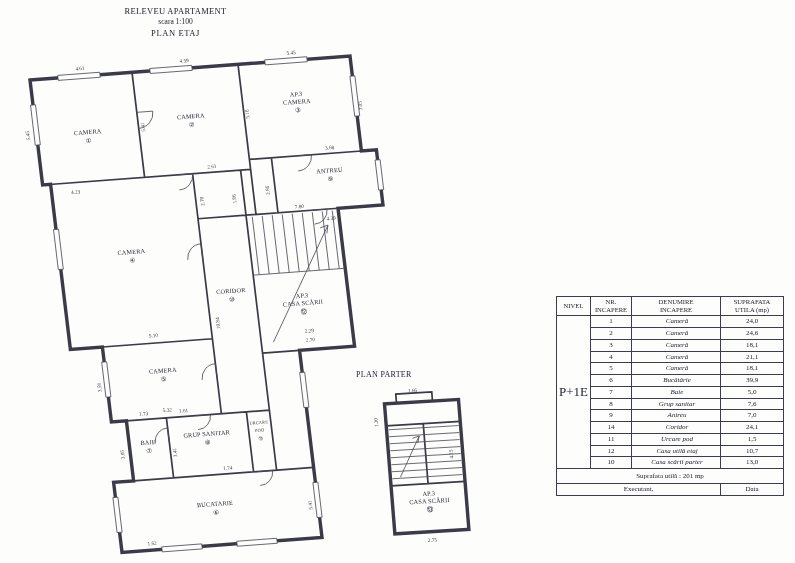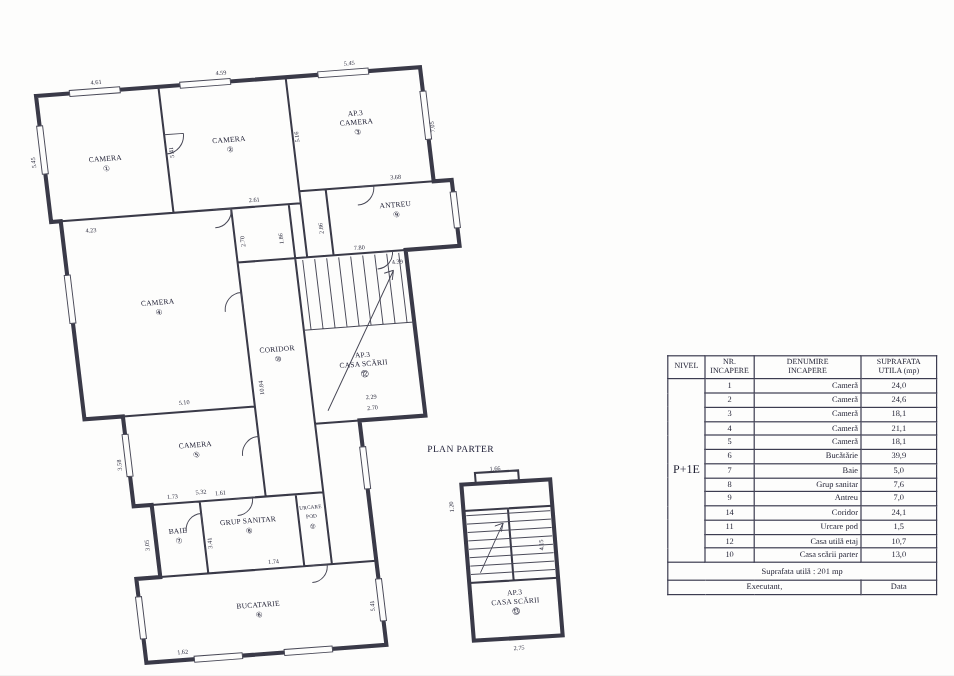--- a/index.html
+++ b/index.html
@@ -17,22 +17,22 @@
   .area-table{position:absolute;left:556px;top:296px;}
   table{border-collapse:collapse;font-size:7px;color:#1d1d30;background:#fdfdfc;}
   td,th{border:1px solid #3c3c50;text-align:center;padding:1px 2px;font-weight:normal;
         white-space:pre-line;line-height:1.25;}
   th{font-size:6.6px;}
   thead th:nth-child(1){width:26px;}
   thead th:nth-child(2){width:36px;}
   thead th:nth-child(3){width:84px;}
   thead th:nth-child(4){width:58px;}
   tbody tr{height:11.6px;}
-  .c-den{text-align:right;padding-left:4px;}
-  .nivel{font-size:10px;margin-left:18px;}
+  .c-den{text-align:center;padding-left:4px;font-style:italic;}
+  .nivel{font-size:13px;margin-left:18px;}
   .total-cell{height:12px;font-family:Liberation Serif, serif;}
 
   
   .wall-outer{fill:none;stroke:#3a3a48;stroke-width:3.4;stroke-linejoin:miter;}
   .wall{fill:none;stroke:#3a3a48;stroke-width:1.7;}
   .thin{fill:none;stroke:#4a4a58;stroke-width:.8;}
   .win{fill:#fdfdfc;stroke:#4a4a58;stroke-width:.8;}
   text{fill:#26263a;}
   .room{font-family:"Liberation Serif",serif;font-size:6.2px;text-anchor:middle;letter-spacing:.2px;}
   .roomnum{font-family:"DejaVu Sans",sans-serif;font-size:6.5px;text-anchor:middle;}
@@ -173,20 +173,25 @@
         </g>
       <g id="parter-dims">
           <text x="31" y="-4" class="dim">1.66</text>
           <text x="-6" y="24" class="dim" transform="rotate(-90 -6 24)">1.20</text>
           <text x="66" y="60" class="dim" transform="rotate(-90 66 60)">4.15</text>
           <text x="39" y="146" class="dim">2.75</text>
         </g>
     </g>
   </svg>
 
+  <div class="title-block">
+    <div class="t1">RELEVEU APARTAMENT</div>
+    <div class="t2">scara 1:100</div>
+    <div class="t3">PLAN ETAJ</div>
+  </div>
   <div class="parter-title">PLAN PARTER</div>
 
   <div class="area-table">
     <table>
       <thead>
         <tr>
           <th>NIVEL</th>
           <th>NR.
 INCAPERE</th>
           <th>DENUMIRE

